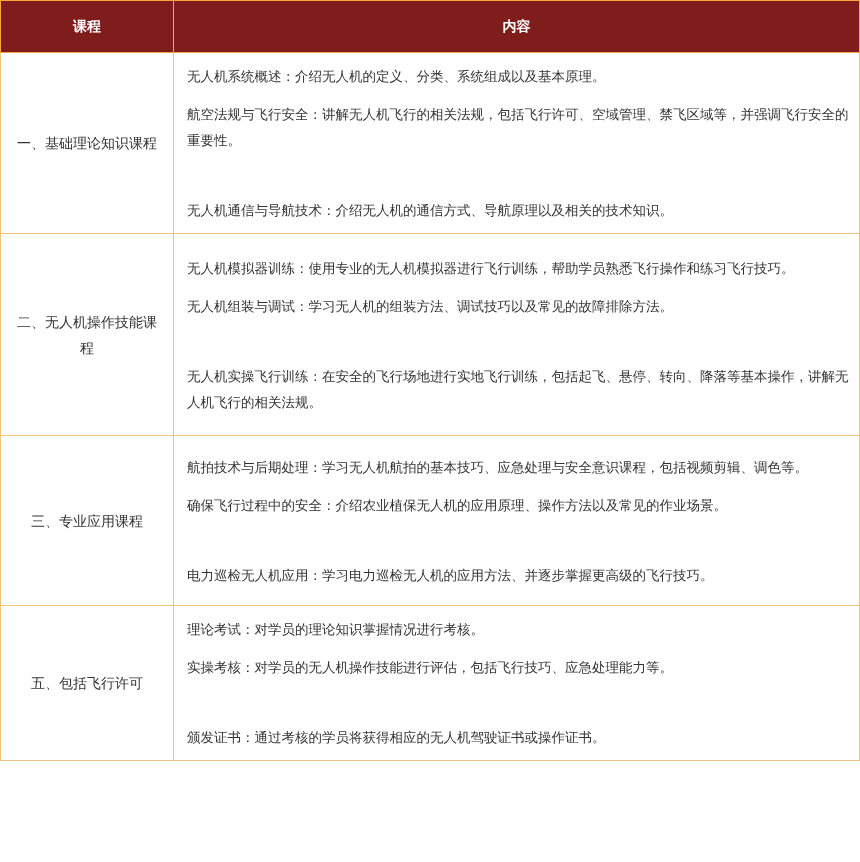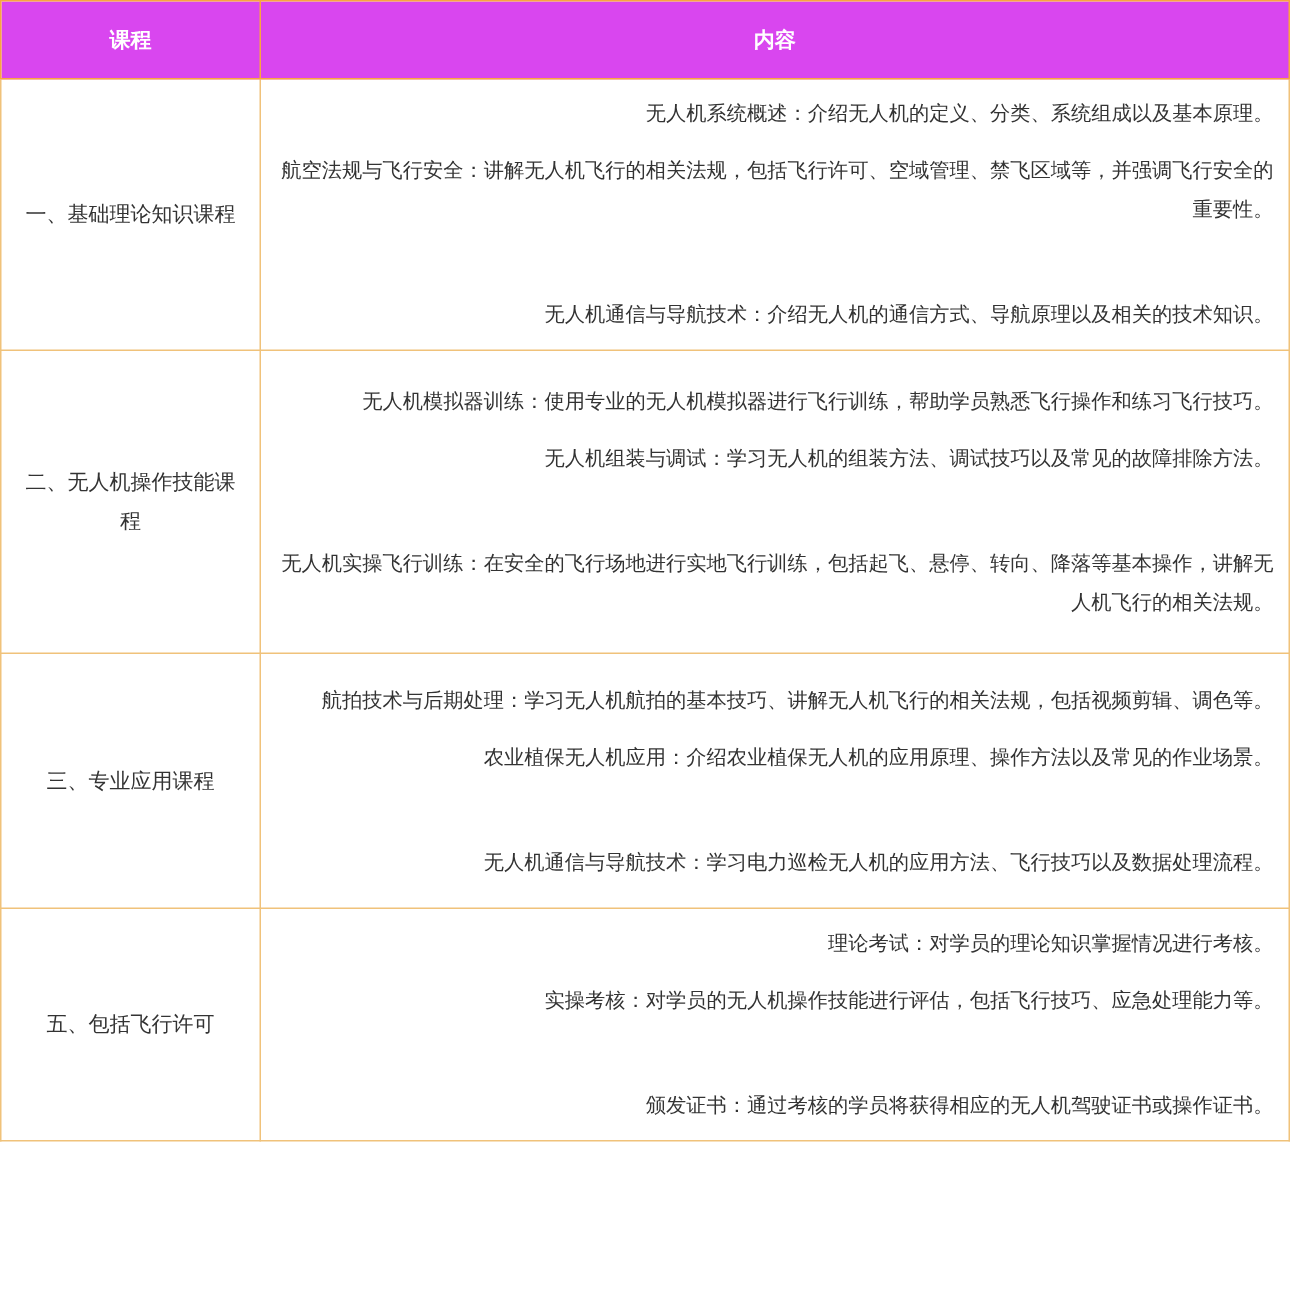--- a/index.html
+++ b/index.html
@@ -13,34 +13,33 @@
     overflow: hidden;
     font-family: "DejaVu Sans", "Liberation Sans", sans-serif;
     color: #333333;
   }
   table.course-table {
     width: 860px;
     border-collapse: collapse;
     table-layout: fixed;
   }
   .course-table th {
-    background: #d946ef;
+    background: #7f1d1d;
     color: #ffffff;
     font-weight: bold;
     font-size: 14px;
     height: 51px;
     padding: 0;
     text-align: center;
     border: 1px solid #f9a53f;
   }
   .course-table td {
     border: 1px solid #f0c27a;
     vertical-align: middle;
     background: #ffffff;
-    text-align: right;
   }
   .col-course { width: 173px; }
   td.course-cell {
     text-align: center;
     font-size: 14px;
     line-height: 26px;
     padding: 0 12px;
     color: #333333;
     margin-left: 48px;
   }
@@ -90,23 +89,23 @@
       <td class="course-cell">二、无人机操作技能课程</td>
       <td class="content-cell">
         <p>无人机模拟器训练：使用专业的无人机模拟器进行飞行训练，帮助学员熟悉飞行操作和练习飞行技巧。</p>
         <p>无人机组装与调试：学习无人机的组装方法、调试技巧以及常见的故障排除方法。</p>
         <p>无人机实操飞行训练：在安全的飞行场地进行实地飞行训练，包括起飞、悬停、转向、降落等基本操作，讲解无人机飞行的相关法规。</p>
       </td>
     </tr>
     <tr class="row-2">
       <td class="course-cell">三、专业应用课程</td>
       <td class="content-cell">
-        <p>航拍技术与后期处理：学习无人机航拍的基本技巧、讲解无人机飞行的相关法规，包括视频剪辑、调色等。</p>
-        <p>农业植保无人机应用：介绍农业植保无人机的应用原理、操作方法以及常见的作业场景。</p>
-        <p>无人机通信与导航技术：学习电力巡检无人机的应用方法、飞行技巧以及数据处理流程。</p>
+        <p>航拍技术与后期处理：学习无人机航拍的基本技巧、应急处理与安全意识课程，包括视频剪辑、调色等。</p>
+        <p>确保飞行过程中的安全：介绍农业植保无人机的应用原理、操作方法以及常见的作业场景。</p>
+        <p>电力巡检无人机应用：学习电力巡检无人机的应用方法、并逐步掌握更高级的飞行技巧。</p>
       </td>
     </tr>
     <tr class="row-4">
       <td class="course-cell">五、包括飞行许可</td>
       <td class="content-cell">
         <p>理论考试：对学员的理论知识掌握情况进行考核。</p>
         <p>实操考核：对学员的无人机操作技能进行评估，包括飞行技巧、应急处理能力等。</p>
         <p>颁发证书：通过考核的学员将获得相应的无人机驾驶证书或操作证书。</p>
       </td>
     </tr>

